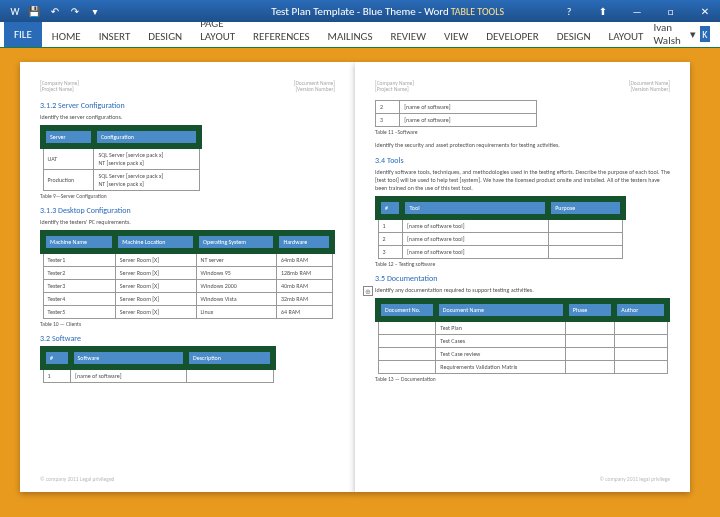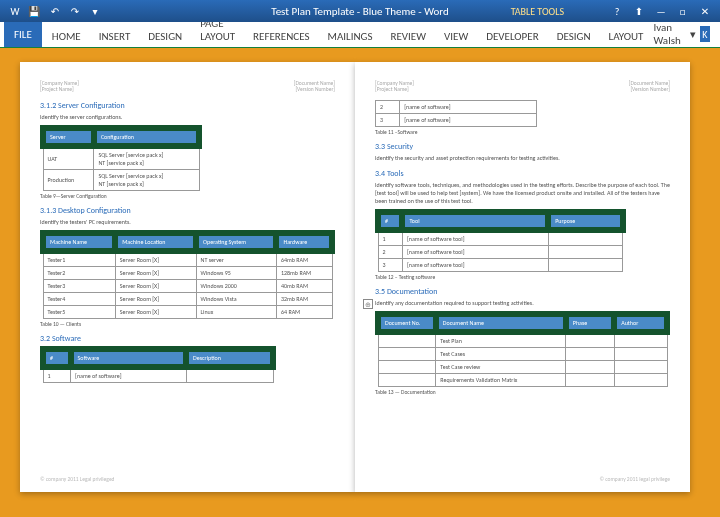--- a/index.html
+++ b/index.html
@@ -1,21 +1,21 @@
 <!DOCTYPE html>
 <html><head>
 <meta charset="utf-8">
 <style>
 *{box-sizing:border-box;margin:0;padding:0;font-family:Calibri,Arial,sans-serif}
 body{background:#e89a1f;width:720px;height:517px;overflow:hidden;font-size:10px}
 .titlebar{height:22px;background:linear-gradient(#2a6bb8,#1e4f8a);display:flex;align-items:center;color:#fff;font-size:11px;position:relative}
 .qat{display:flex;gap:6px;padding:0 8px;align-items:center}
 .qat-icon{width:14px;height:14px;display:flex;align-items:center;justify-content:center;color:#fff;font-size:10px}
 .titlebar-title{position:absolute;left:50%;transform:translateX(-50%);font-size:11px}
-.titlebar-right{margin-left:auto;display:flex;align-items:center;gap:4px;padding-right:6px}
+.titlebar-right{margin-left:auto;display:flex;align-items:center;gap:16px;padding-right:6px}
 .tabletools{color:#ffe08a;font-size:10px;margin-right:40px}
 .win-btn{width:18px;height:14px;display:flex;align-items:center;justify-content:center;font-size:10px}
 .ribbon{height:26px;background:#fff;display:flex;align-items:flex-end;border-bottom:1px solid #15803d;padding:0 4px;gap:2px}
 .file-tab{background:#2a6bb8;color:#fff;padding:4px 10px;font-size:11px;height:26px;display:flex;align-items:center}
 .rib-tab{padding:4px 8px;font-size:11px;color:#444;cursor:pointer}
 .user-area{margin-left:auto;display:flex;align-items:center;gap:4px;padding-right:6px;font-size:11px;color:#444}
 .user-badge{background:#2a6bb8;color:#fff;width:16px;height:16px;display:flex;align-items:center;justify-content:center;font-size:10px}
 .workspace{height:504px;background:#e89a1f;display:flex;padding:14px 20px;overflow:hidden}
 .page{background:#fff;width:335px;height:430px;box-shadow:0 2px 6px rgba(0,0,0,0.3);padding:18px 20px;font-size:6.5px;color:#555;position:relative}
 .page-header{display:flex;justify-content:space-between;color:#aaa;font-size:5.5px;margin-bottom:8px}
@@ -193,21 +193,20 @@
             <td>[name of software]</td>
           </tr>
       <tr>
             <td>3</td>
             <td>[name of software]</td>
           </tr>
     </tbody>
       </table>
     <div class="caption">Table 11 –Software</div>
 
-    <div class="section-title">3.3      Security</div>
     <div class="body-text">Identify the security and asset protection requirements for testing activities.</div>
 
     <div class="section-title">3.4      Tools</div>
     <div class="body-text">Identify software tools, techniques, and methodologies used in the testing efforts. Describe the purpose of each tool. The [test tool] will be used to help test [system]. We have the licensed product onsite and installed. All of the testers have been trained on the use of this test tool.</div>
     <table style="width:85%">
       <tbody>
           <tr>
             <th style="width:10%">#</th>
             <th>Tool</th>
             <th>Purpose</th>

